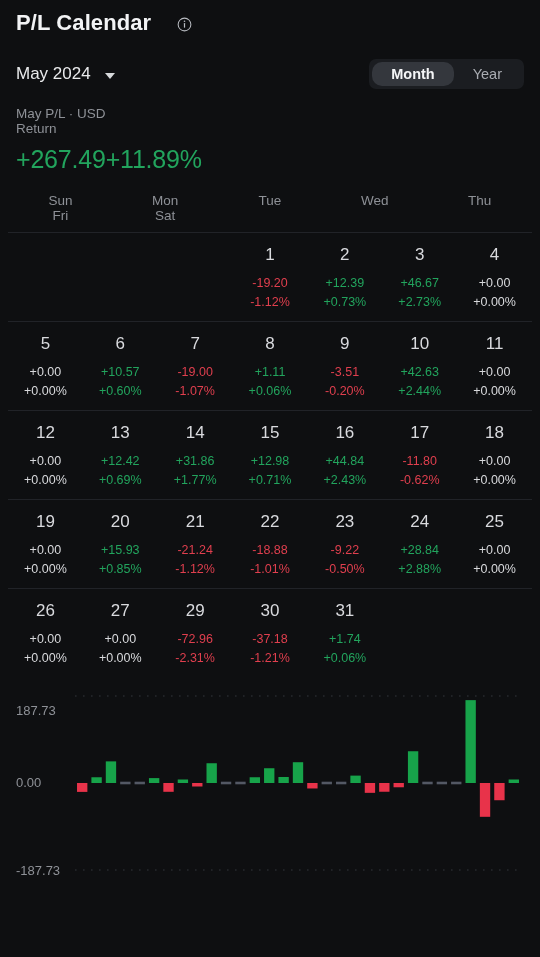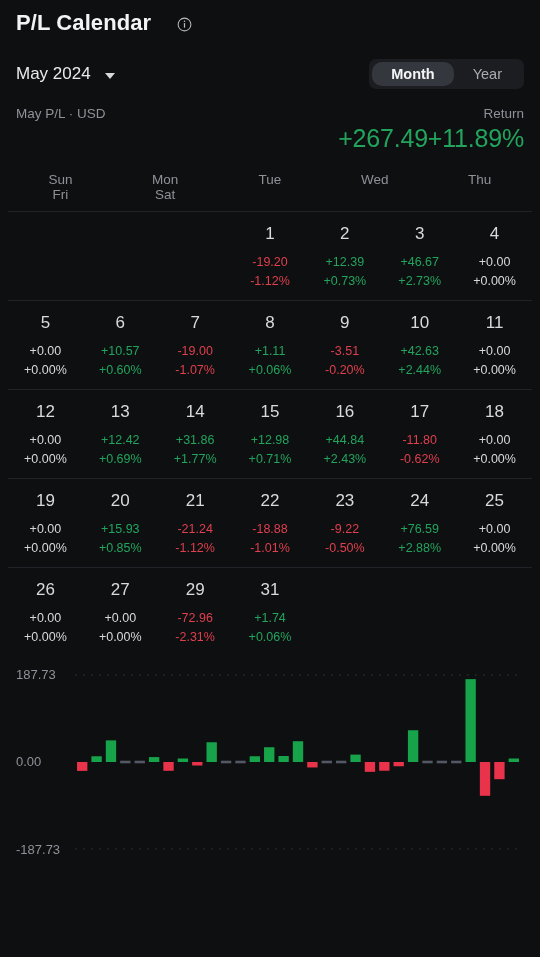--- a/index.html
+++ b/index.html
@@ -92,25 +92,26 @@
 
   
   .summary {
     padding: 14px 16px 0 16px;
   }
   .summary-labels {
     display: flex;
     justify-content: space-between;
     font-size: 13.5px;
     color: #8e9197;
+    flex-direction: column;
   }
   .summary-values {
     display: flex;
-    justify-content: flex-end;
-    margin-top: 3px;
+    justify-content: flex-start;
+    margin-top: 9px;
     font-size: 25px;
     letter-spacing: -0.2px;
   }
   .pos { color: #22a45d; }
   .neg { color: #e03f4e; }
   .neutral { color: #d8d9dc; }
 
   
   .calendar {
     margin-top: 19px;
@@ -166,21 +167,21 @@
     height: 207px;
   }
   .chart-svg { display: block; }
   .axis-label {
     position: absolute;
     font-size: 13px;
     color: #8e9197;
     left: 16px;
     white-space: nowrap;
   }
-  .axis-top { top: 7px; text-align: center; }
+  .axis-top { top: 22px; text-align: center; }
   .axis-mid { top: 94px; }
   .axis-bot { top: 182px; }
 </style>
 </head>
 <body>
 
 <div class="page-title-row">
   <div class="page-title">P/L Calendar</div>
   <span class="info-icon">
     <svg viewBox="0 0 16 16" width="15" height="15">
@@ -356,21 +357,21 @@
           <div class="day-pl neg">-18.88</div>
           <div class="day-pct neg">-1.01%</div>
         </div>
         <div class="day-cell">
           <div class="day-num">23</div>
           <div class="day-pl neg">-9.22</div>
           <div class="day-pct neg">-0.50%</div>
         </div>
         <div class="day-cell">
           <div class="day-num">24</div>
-          <div class="day-pl pos">+76.59</div>
+          <div class="day-pl pos">+28.84</div>
           <div class="day-pct pos">+2.88%</div>
         </div>
         <div class="day-cell">
           <div class="day-num">25</div>
           <div class="day-pl neutral">+0.00</div>
           <div class="day-pct neutral">+0.00%</div>
         </div>
       </div>
       <div class="week-row">
         <div class="day-cell">
@@ -380,20 +381,25 @@
         </div>
         <div class="day-cell">
           <div class="day-num">27</div>
           <div class="day-pl neutral">+0.00</div>
           <div class="day-pct neutral">+0.00%</div>
         </div>
         <div class="day-cell">
           <div class="day-num">29</div>
           <div class="day-pl neg">-72.96</div>
           <div class="day-pct neg">-2.31%</div>
+        </div>
+        <div class="day-cell">
+          <div class="day-num">30</div>
+          <div class="day-pl neg">-37.18</div>
+          <div class="day-pct neg">-1.21%</div>
         </div>
         <div class="day-cell">
           <div class="day-num">31</div>
           <div class="day-pl pos">+1.74</div>
           <div class="day-pct pos">+0.06%</div>
         </div>
         <div class="day-cell empty">
           <div class="day-num"></div>
           <div class="day-pl neutral"></div>
           <div class="day-pct neutral"></div>

